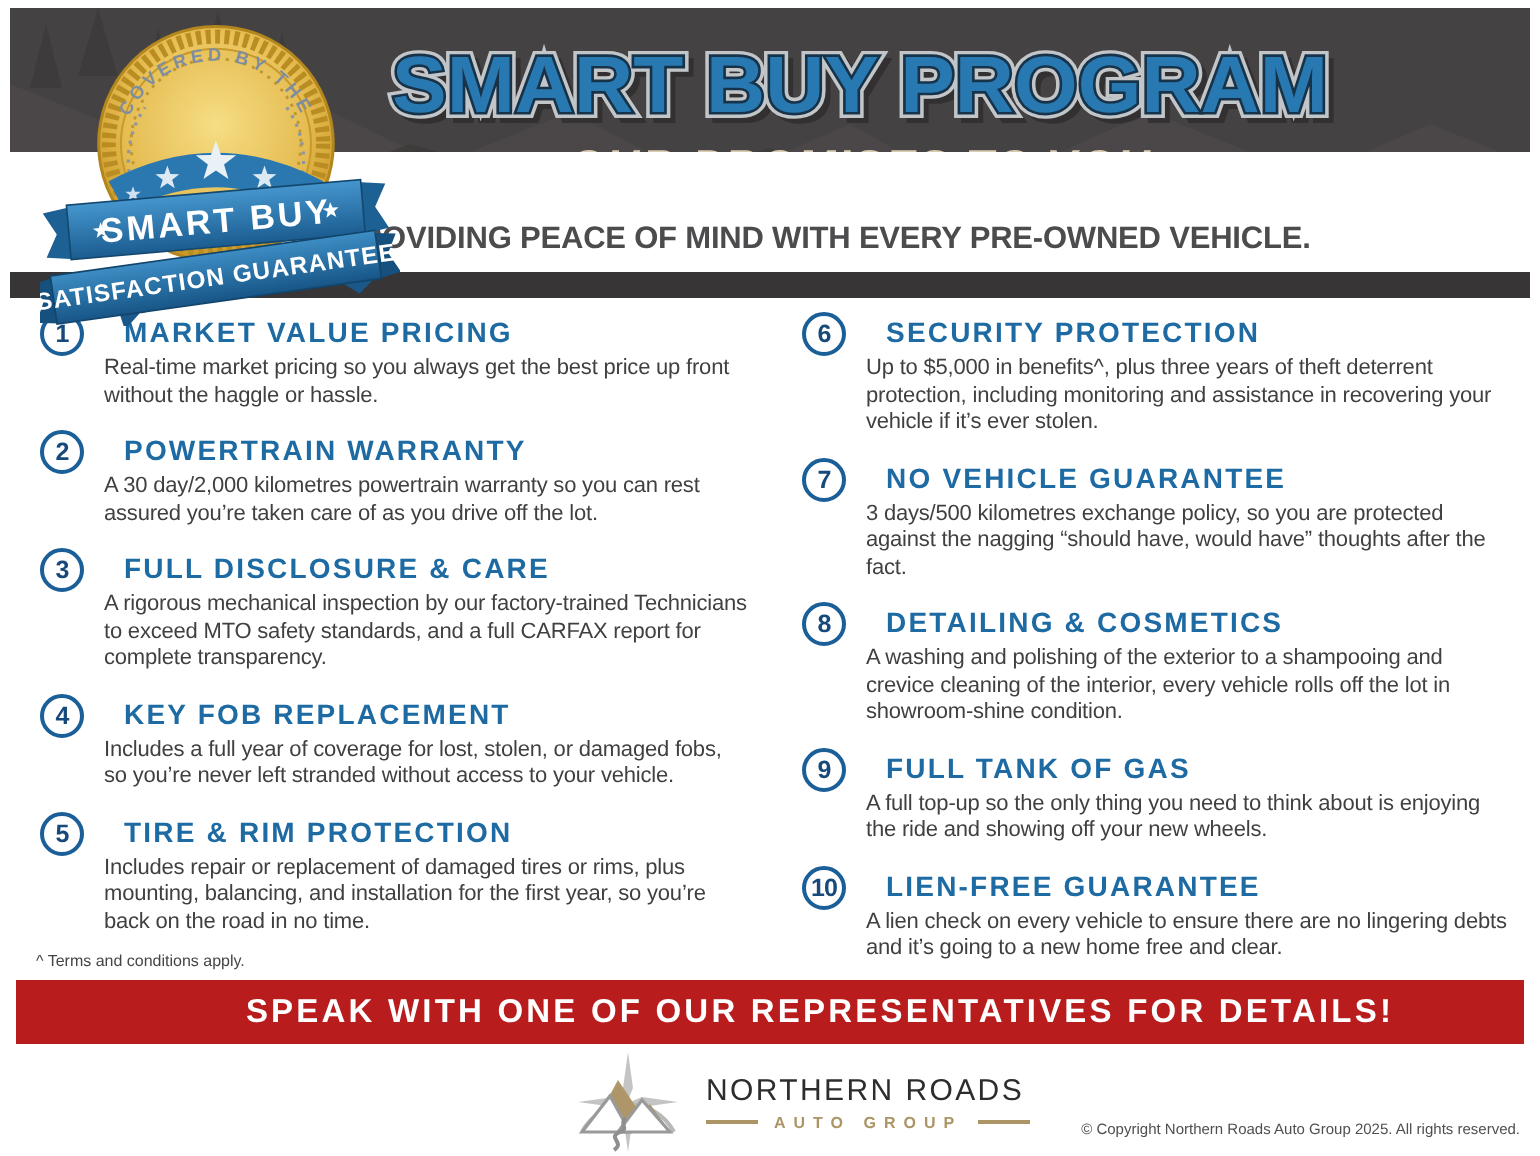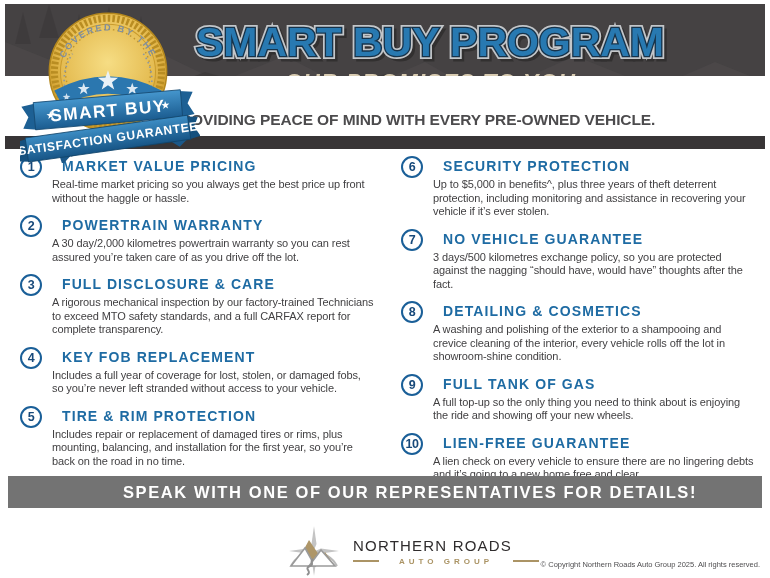--- a/index.html
+++ b/index.html
@@ -67,37 +67,37 @@
     letter-spacing:-0.1px;
   }
 
   .footnote {
     position:absolute; left:18px; top:476px;
     font-size:8px; color:#454446;
   }
 
   
   .cta-bar {
-    position:absolute; top:476px; left:8px; right:8px; height:32px;
-    background:#737373; display:flex; align-items:center; justify-content:center;
+    position:absolute; top:490px; left:8px; right:8px; height:32px;
+    background:#b91c1c; display:flex; align-items:center; justify-content:center;
     padding-left:50px; box-sizing:border-box;
   }
   .cta-text {
     color:#ffffff; font-size:16.5px; font-weight:bold;
     letter-spacing:1.6px; white-space:nowrap;
   }
 
   
   .footer-logo { position:absolute; left:283px; top:526px; display:flex; align-items:center; gap:8px; }
   .logo-mark { display:block; }
   .logo-text { display:flex; flex-direction:column; }
   .logo-name {
     font-size:15px; font-weight:normal; color:#2f2c2d; letter-spacing:1.2px; white-space:nowrap;
   }
-  .logo-sub-row { display:flex; align-items:center; gap:20px; margin-top:3px; }
+  .logo-sub-row { display:flex; align-items:center; gap:8px; margin-top:3px; }
   .logo-sub-line { width:26px; height:1.5px; background:#ab9465; }
   .logo-sub {
     font-size:8px; font-weight:bold; color:#ab9465; letter-spacing:4px; white-space:nowrap;
   }
   .copyright {
     position:absolute; right:10px; top:560px;
     font-size:7.5px; color:#4f4e50;
   }
 </style>
 </head>

